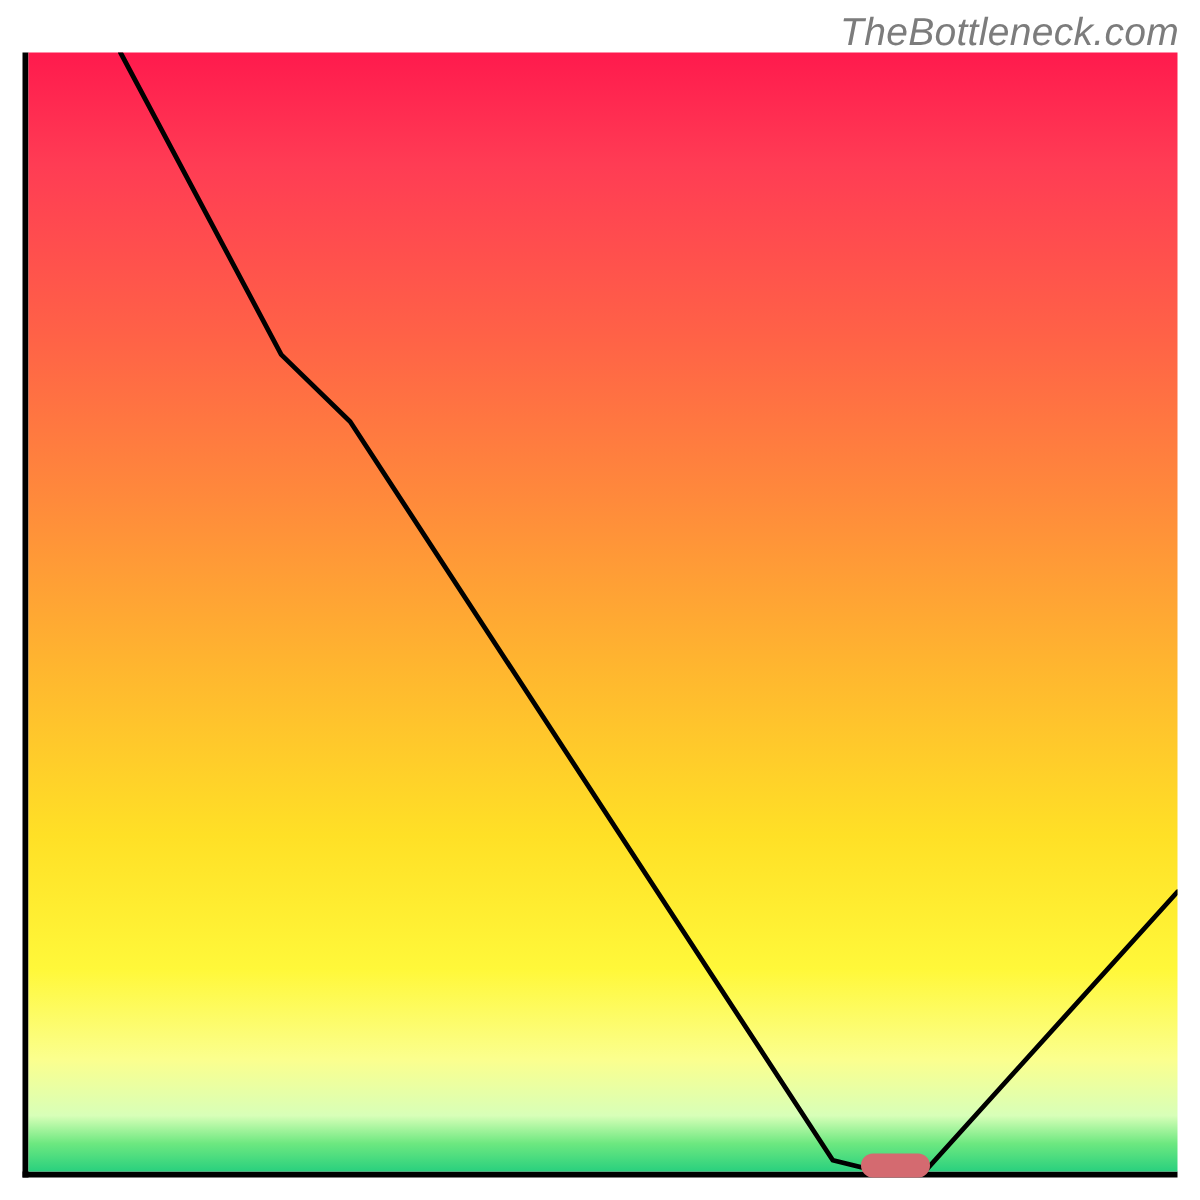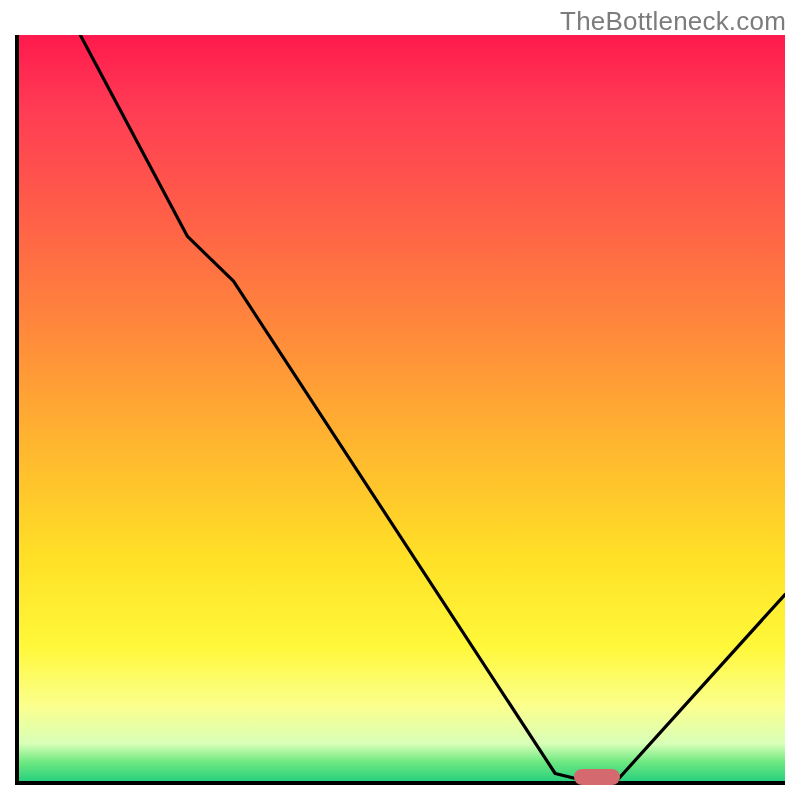--- a/index.html
+++ b/index.html
@@ -7,20 +7,21 @@
     padding: 0;
     width: 800px;
     height: 800px;
     background: #ffffff;
     overflow: hidden;
   }
   .chart-container {
     position: relative;
     width: 800px;
     height: 656px;
+    font-style: italic;
   }
   .watermark {
     position: absolute;
     top: 6px;
     right: 14px;
     font-family: Arial, Helvetica, sans-serif;
     font-size: 26px;
     font-weight: 500;
     color: #7c7c7c;
     letter-spacing: 0.2px;

